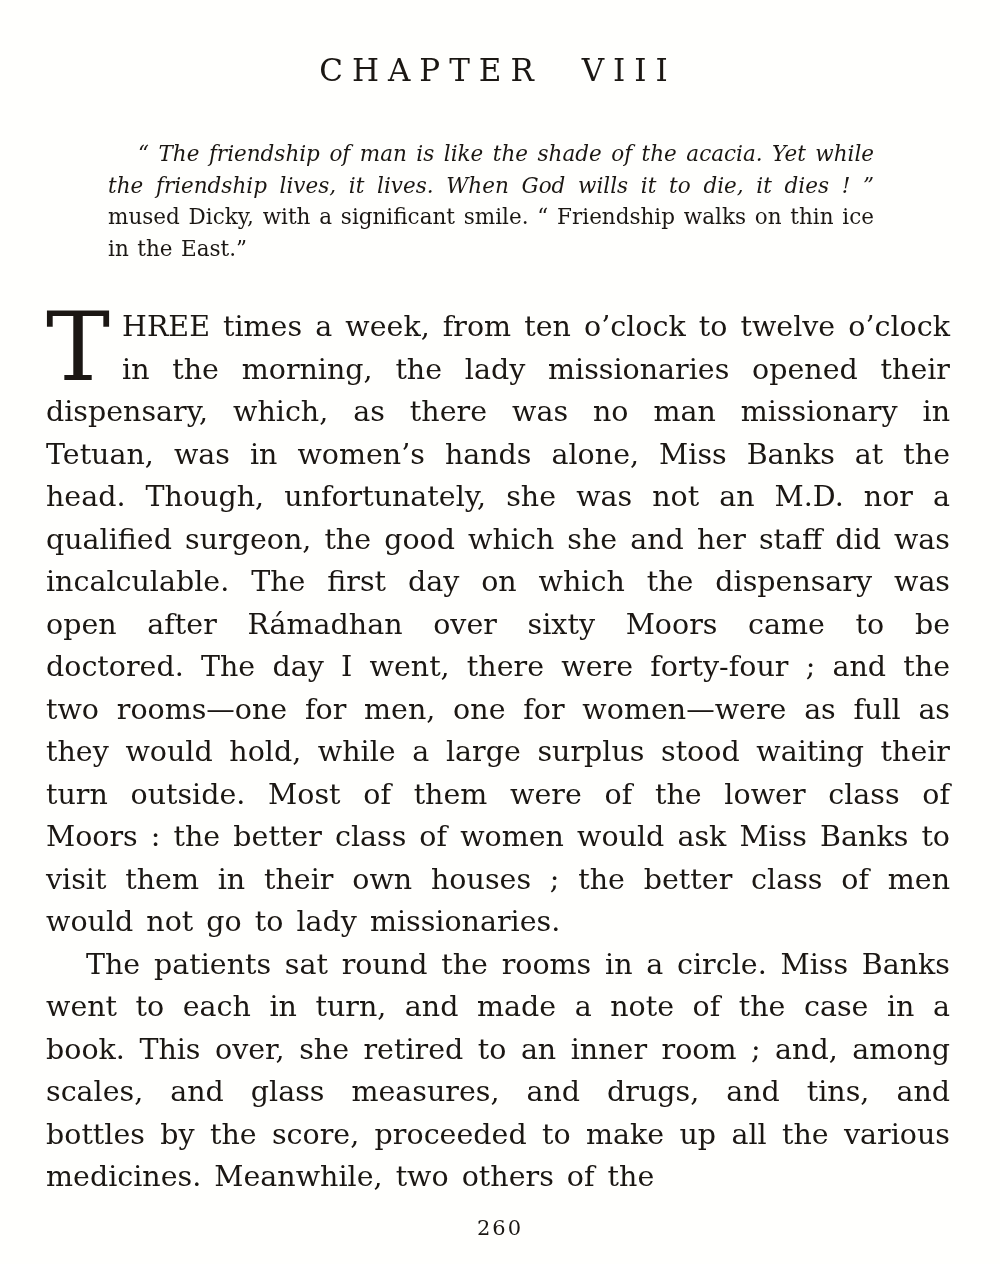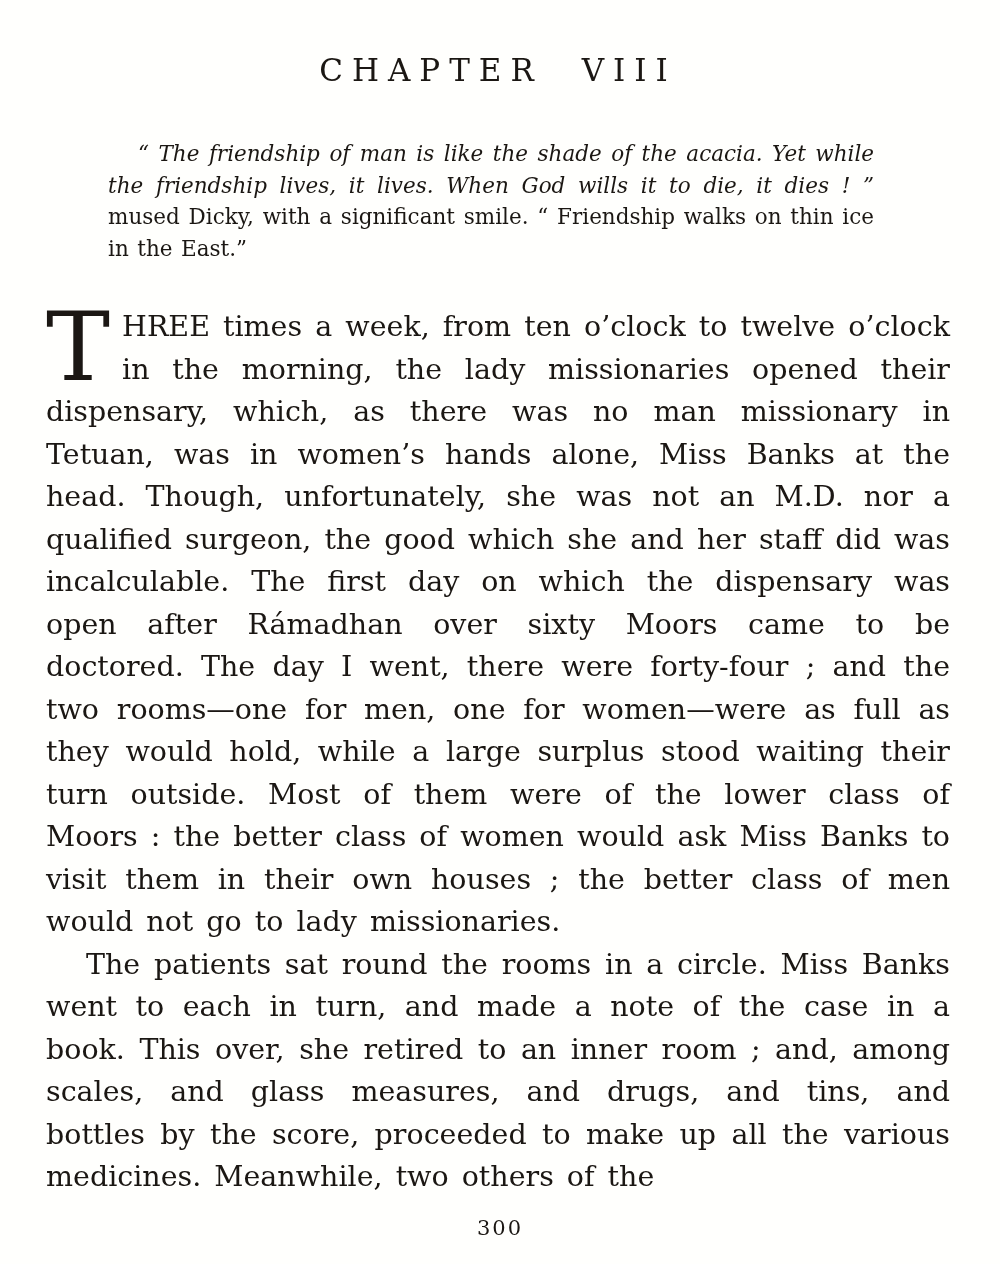--- a/index.html
+++ b/index.html
@@ -79,15 +79,15 @@
   <p class="epigraph"><span class="quote">“ The friendship of man is like the shade of the acacia. Yet while the friendship lives, it lives. When God wills it to die, it dies ! ” </span><span class="attr">mused Dicky, with a significant smile. “ Friendship walks on thin ice in the East.”</span></p>
 
   <div class="body-text">
 
     <p class="para-1"><span class="dropcap">T</span><span class="opening">HREE</span><span> times a week, from ten o’clock to twelve o’clock in the morning, the lady missionaries opened their dispensary, which, as there was no man missionary in Tetuan, was in women’s hands alone, Miss Banks at the head. Though, unfortunately, she was not an M.D. nor a qualified surgeon, the good which she and her staff did was incalculable. The first day on which the dispensary was open after Rámadhan over sixty Moors came to be doctored. The day I went, there were forty-four ; and the two rooms—one for men, one for women—were as full as they would hold, while a large surplus stood waiting their turn outside. Most of them were of the lower class of Moors : the better class of women would ask Miss Banks to visit them in their own houses ; the better class of men would not go to lady missionaries.</span></p>
 
     <p class="para-2">The patients sat round the rooms in a circle. Miss Banks went to each in turn, and made a note of the case in a book. This over, she retired to an inner room ; and, among scales, and glass measures, and drugs, and tins, and bottles by the score, proceeded to make up all the various medicines. Meanwhile, two others of the</p>
 
   </div>
 
-  <div class="page-number">300</div>
+  <div class="page-number">260</div>
 
 </div>
 
 </body></html>

